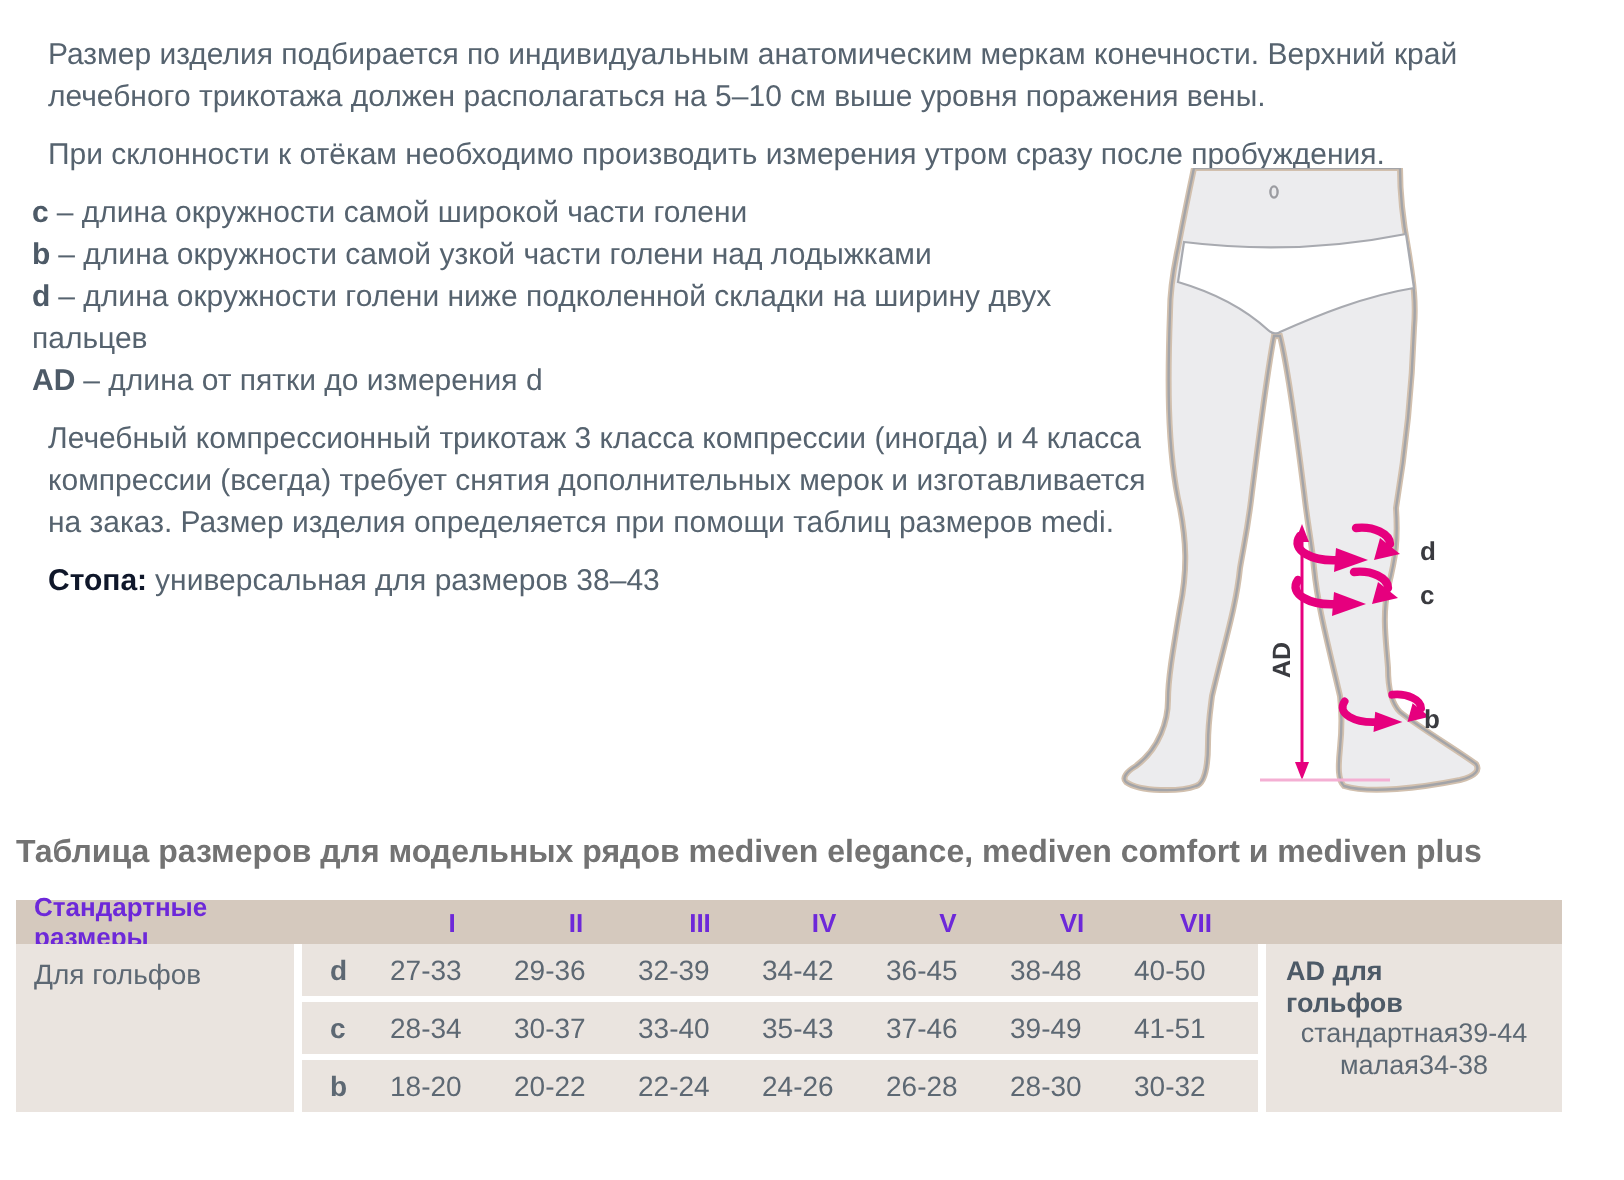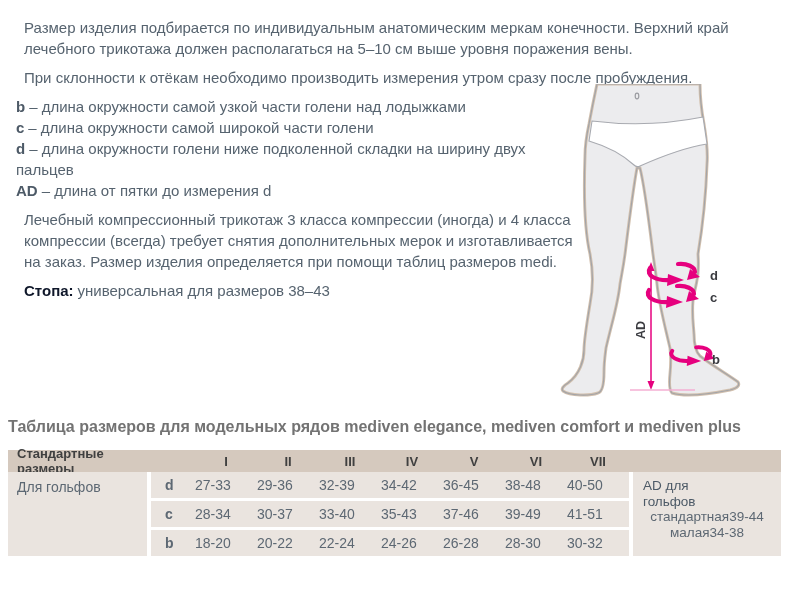--- a/index.html
+++ b/index.html
@@ -19,53 +19,53 @@
   .foot b{color:#0f172a}
   .foot span{margin-left:4px}
 
   .figure{position:absolute;left:560px;top:84px;width:250px;height:316px}
 
   .table-title{
     margin:116px 0 0 8px;font-size:16px;line-height:20px;font-weight:bold;color:#737373;
   }
   .size-table{margin:13px 0 0 8px;width:773px}
   .thead{display:flex;height:22px;background:#d5c9be;align-items:center;
-         font-size:13px;font-weight:bold;color:#404040}
+         font-size:13px;font-weight:bold;color:#6d28d9}
   .hA{width:143px;padding-left:9px;box-sizing:border-box}
   .hB{width:44px}
   .hcol{width:62px;text-align:center}
   .hC{flex:1;padding-left:10px}
   .tbody{display:flex;height:84px;margin-top:0}
   .bA{width:139px;background:#eae4df;font-size:14px;padding:7px 0 0 9px;
       box-sizing:border-box;color:#5d6873}
   .vgap{width:4px}
   .mid{width:478px;display:flex;flex-direction:column}
   .mrow{height:34px;background:#eae4df;display:flex;align-items:center;
         font-size:14px;color:#5d6873}
   .mgap{height:3px}
   .param{width:44px;padding-left:14px;box-sizing:border-box;font-weight:bold}
   .val{width:62px;text-align:left}
   .bC{flex:1;background:#eae4df;box-sizing:border-box;padding:6px 10px 0 10px;
       font-size:13.5px;color:#5d6873}
-  .ctitle{font-weight:normal;width:90px;line-height:15.5px;color:#4d5a67}
+  .ctitle{font-weight:bold;width:90px;line-height:15.5px;color:#4d5a67}
   .centry{display:flex;justify-content:center;line-height:15.5px}
 </style>
 </head>
 <body>
 
 <div class="content">
   <p class="p1">Размер изделия подбирается по индивидуальным анатомическим меркам конечности. Верхний край лечебного трикотажа должен располагаться на 5–10 см выше уровня поражения вены.</p>
   <p class="p2">При склонности к отёкам необходимо производить измерения утром сразу после пробуждения.</p>
 
   <div class="defs">
     <div class="def-line">
+      <b>c</b><span>– длина окружности самой широкой части голени</span>
+    </div>
+    <div class="def-line">
       <b>b</b><span>– длина окружности самой узкой части голени над лодыжками</span>
-    </div>
-    <div class="def-line">
-      <b>c</b><span>– длина окружности самой широкой части голени</span>
     </div>
     <div class="def-line">
       <b>d</b><span>– длина окружности голени ниже подколенной складки на ширину двух пальцев</span>
     </div>
     <div class="def-line">
       <b>AD</b><span>– длина от пятки до измерения d</span>
     </div>
   </div>
 
   <p class="p3">Лечебный компрессионный трикотаж 3 класса компрессии (иногда) и 4 класса компрессии (всегда) требует снятия дополнительных мерок и изготавливается на заказ. Размер изделия определяется при помощи таблиц размеров medi.</p>

